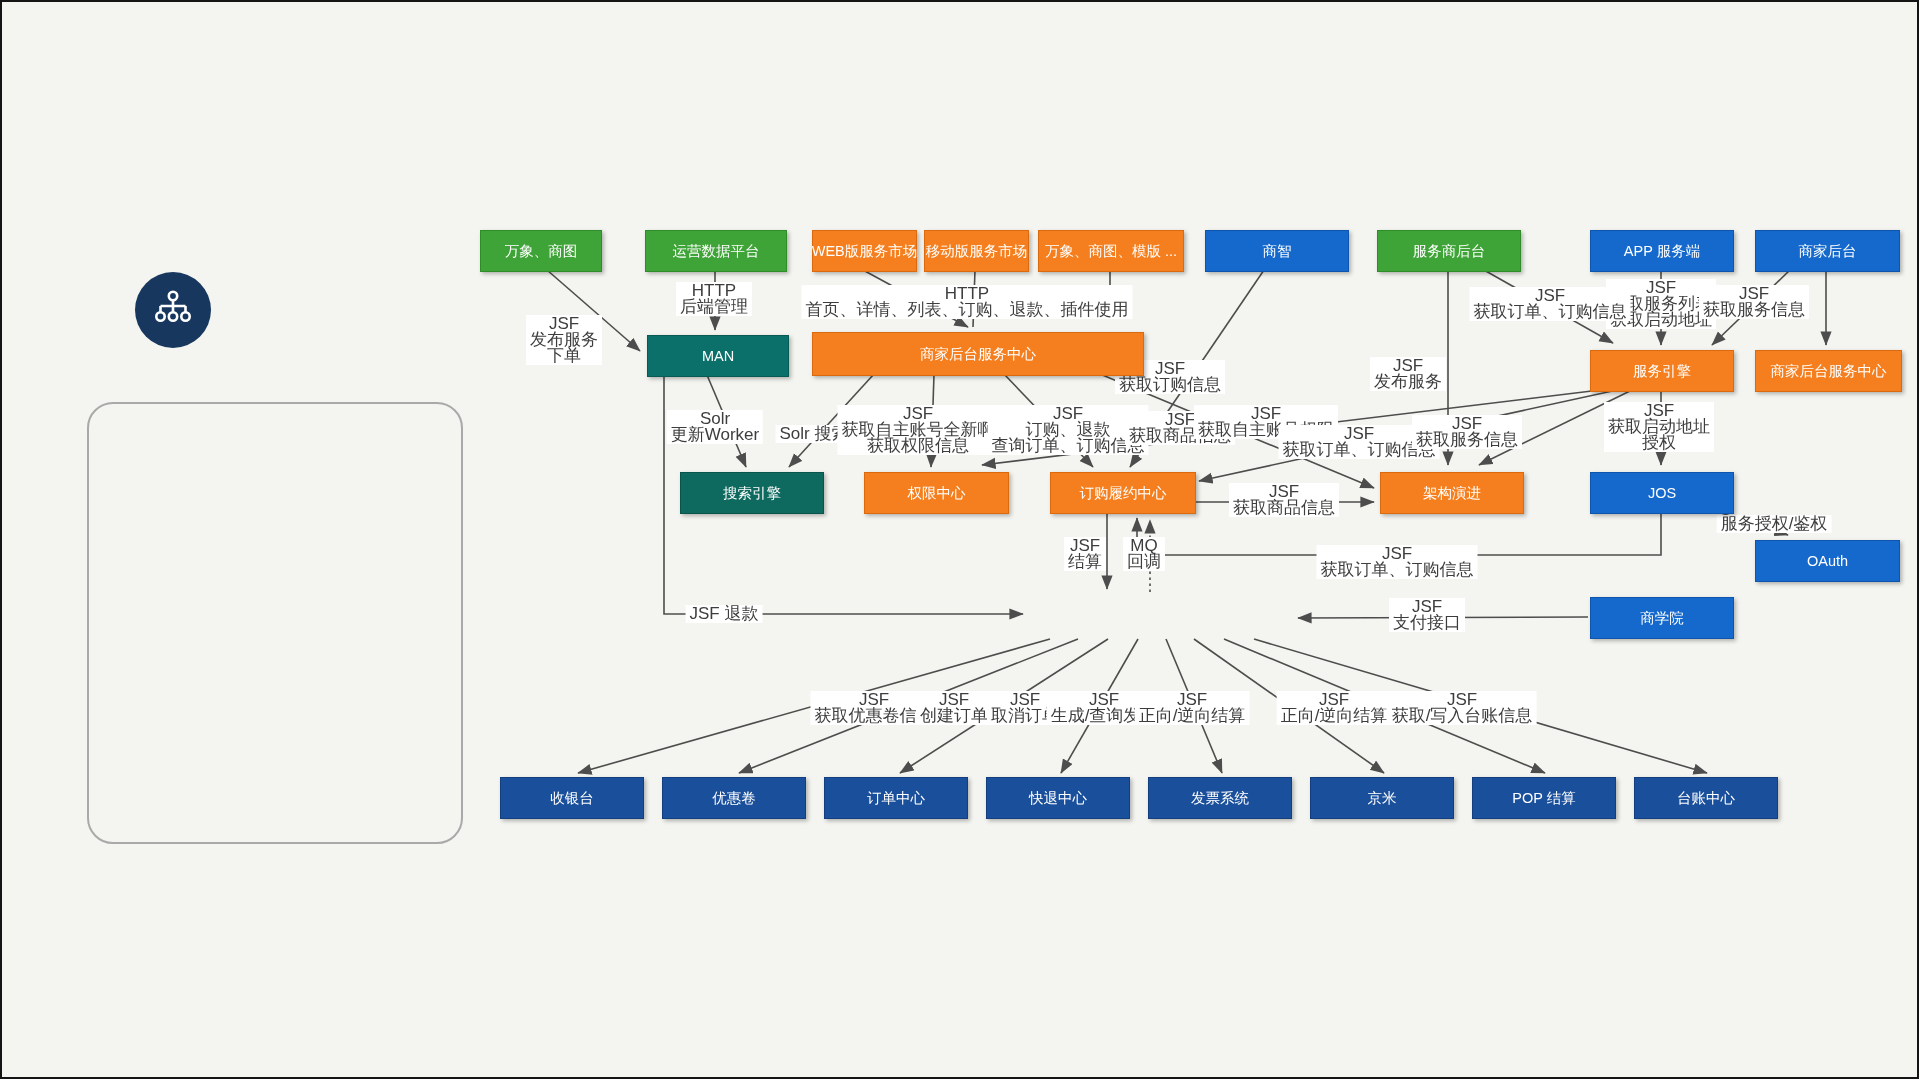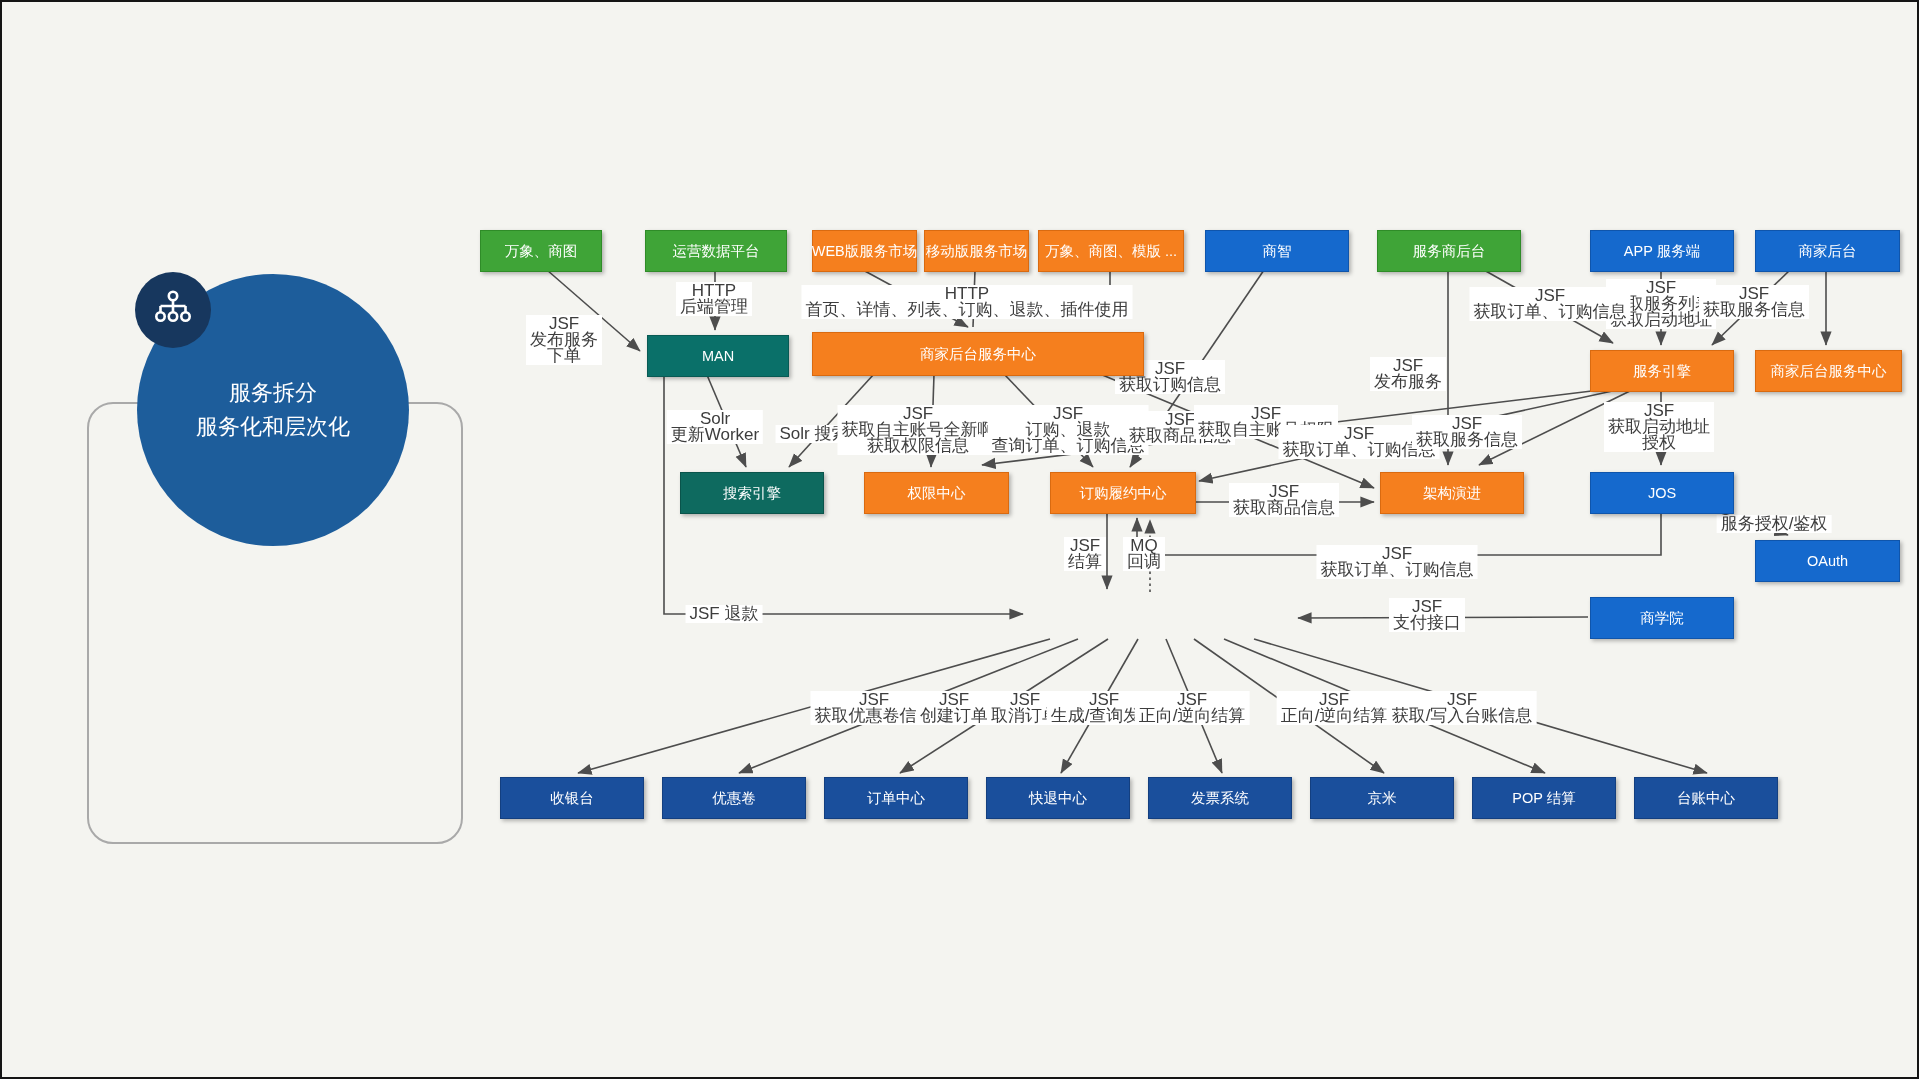--- a/index.html
+++ b/index.html
@@ -50,22 +50,20 @@
   .teal2 {background:#0e6a5f;border:1px solid #0a544b;}
   .navy  {background:#1a4f9c;border:1px solid #133f80;}
 </style>
 </head>
 <body>
 
 <div id="slide">
 
 
   <div id="note-box"></div>
-  <div id="big-circle">服务拆分
-服务化和层次化</div>
   <div id="small-circle">
     <span>
       <svg width="42" height="42" viewBox="0 0 42 42">
         <g stroke="#fff" stroke-width="2.6" fill="none">
           <circle cx="21" cy="9" r="4.2"></circle>
           <path d="M21 13.2 V19 M8.5 19 H33.5 M8.5 19 V25 M21 19 V25 M33.5 19 V25"></path>
           <circle cx="8.5" cy="29.5" r="4.2"></circle>
           <circle cx="21" cy="29.5" r="4.2"></circle>
           <circle cx="33.5" cy="29.5" r="4.2"></circle>
         </g>

